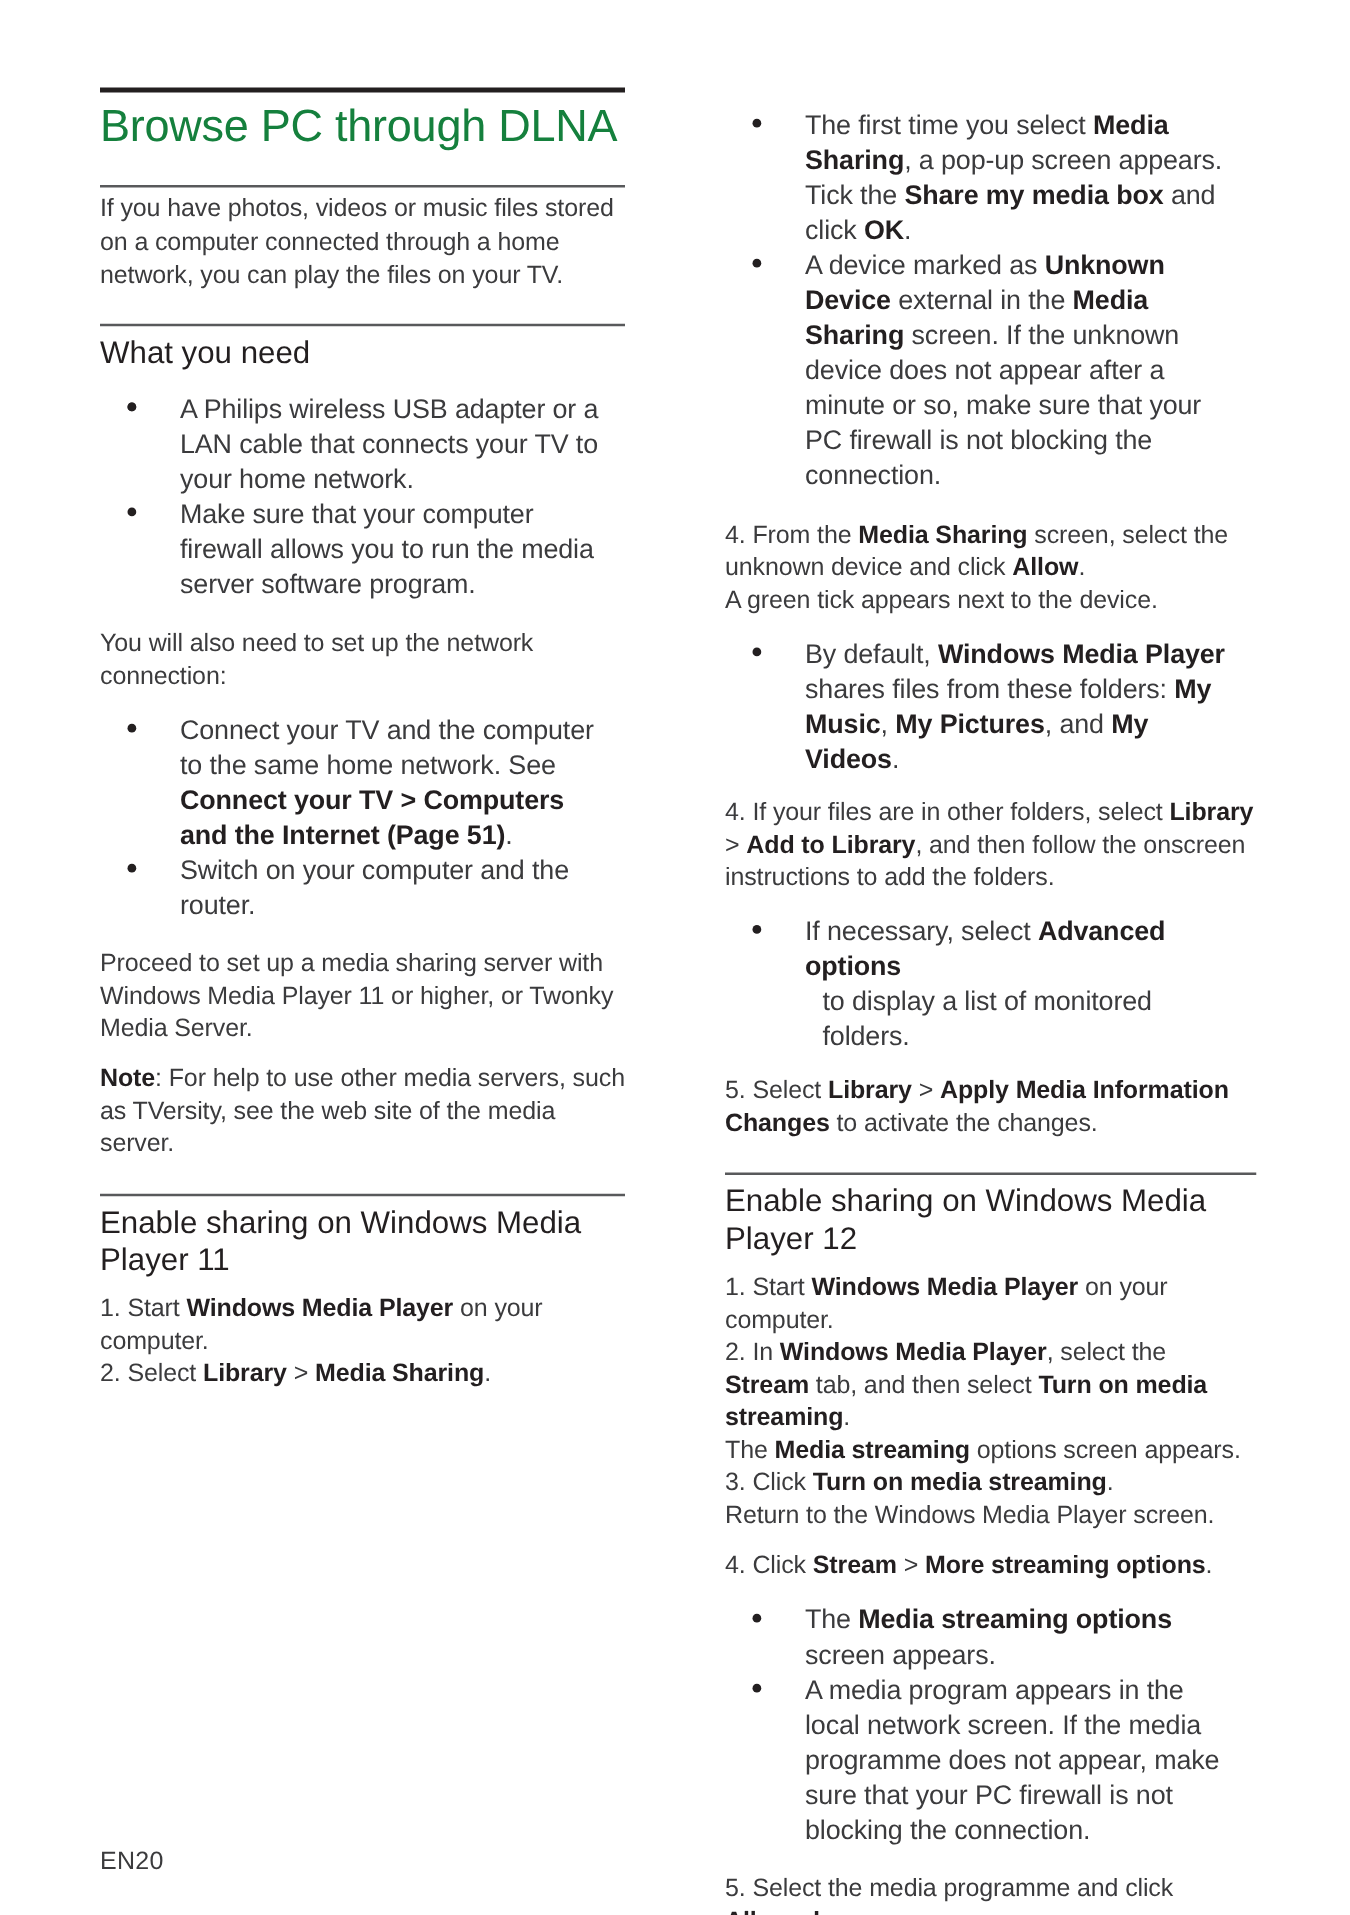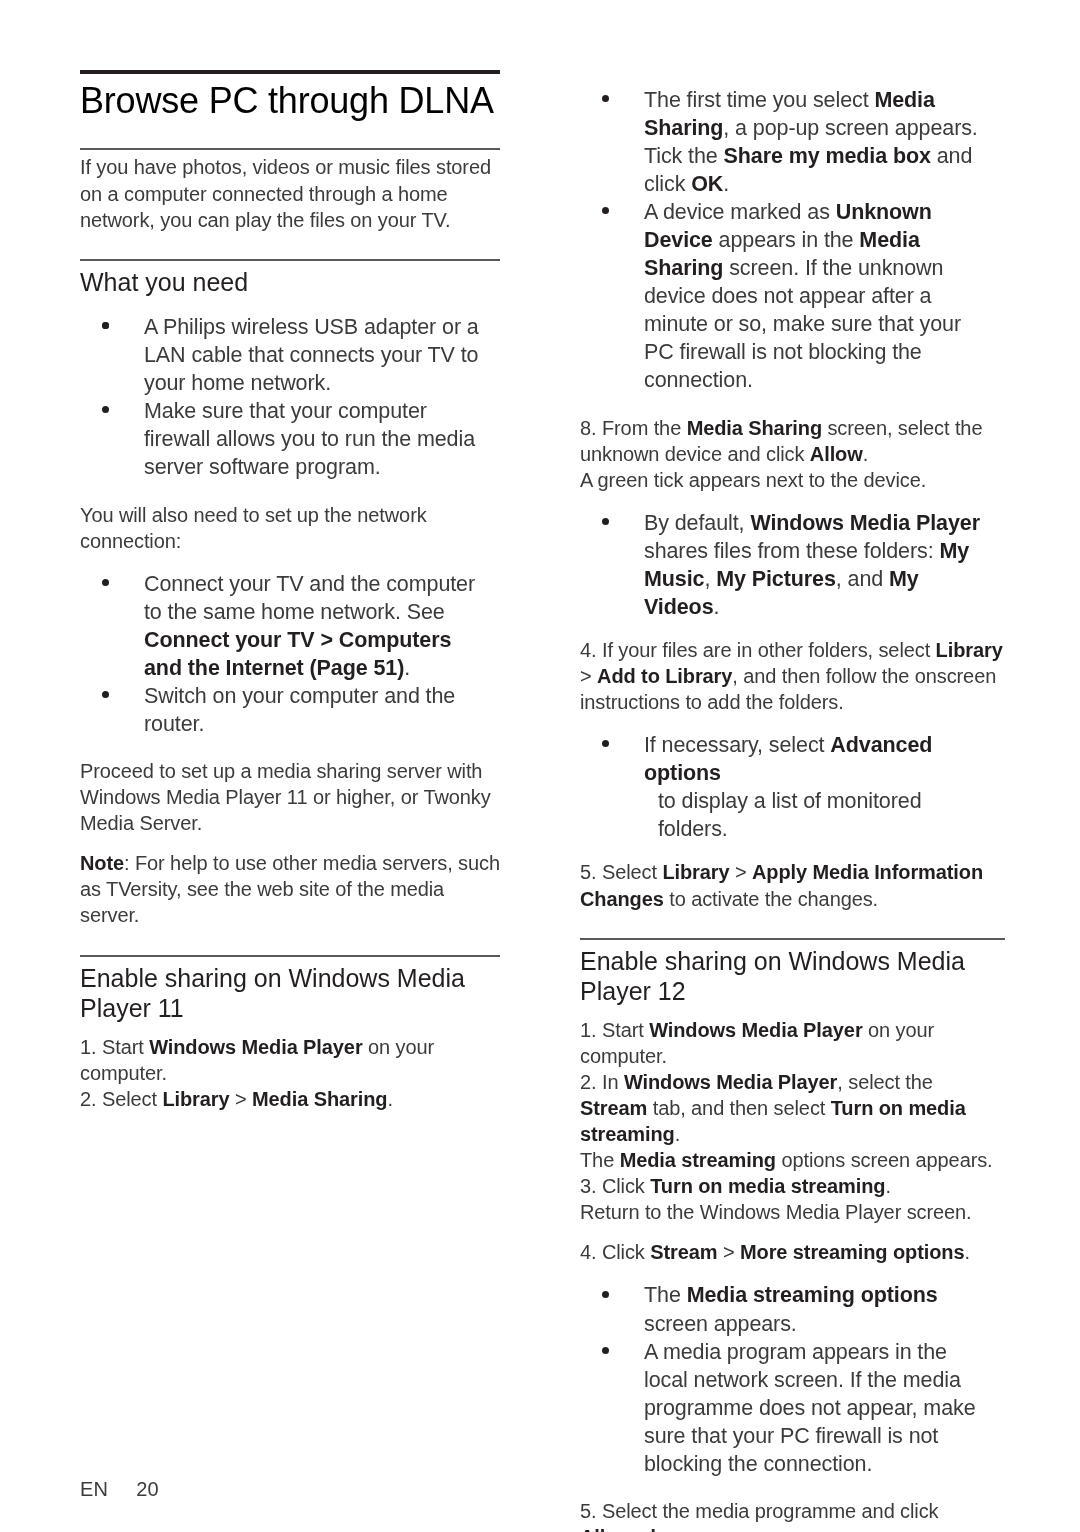--- a/index.html
+++ b/index.html
@@ -44,21 +44,21 @@
     width: 100%;
   }
 
   
   .doc-title {
     font-size: 36px;
     font-weight: normal;
     letter-spacing: -0.2px;
     line-height: 1.18;
     margin: 2px 0 0 0;
-    color: #000000;
+    color: #15803d;
   }
   .sec-title {
     font-size: 25px;
     font-weight: normal;
     line-height: 1.22;
     margin: 6px 0 10px 0;
     color: #231f20;
   }
 
   
@@ -108,21 +108,21 @@
   
   .footer {
     position: absolute;
     left: 80px;
     top: 1478px;
     font-size: 20px;
     color: #3b3b3d;
     letter-spacing: 0.2px;
   }
   .footer .lang { display: inline-block; text-align: right; }
-  .footer .pageno { display: inline-block; margin-left: 28px; }
+  .footer .pageno { display: inline-block; }
 </style>
 </head>
 <body>
 
 <div class="page">
 
   <div class="col col-left">
 
     <hr class="rule-thick">
     <h1 class="doc-title">Browse PC through DLNA</h1>
@@ -175,25 +175,25 @@
 
   <div class="col col-right">
 
     <ul class="bullets">
       <li>
         <span class="dot"></span>
         <span>The first time you select </span><b>Media Sharing</b><span>, a pop-up screen appears. Tick the </span><b>Share my media box</b><span> and click </span><b>OK</b><span>.</span>
       </li>
       <li>
         <span class="dot"></span>
-        <span>A device marked as </span><b>Unknown Device</b><span> appears in the </span><b>Media Sharing</b><span> screen. If the unknown device does not appear after a minute or so, make sure that your PC firewall is not blocking the connection.</span>
-      </li>
-    </ul>
-
-    <p class="body gap-md"><span>8. From the </span><b>Media Sharing</b><span> screen, select the unknown device and click </span><b>Allow</b><span>.</span></p>
+        <span>A device marked as </span><b>Unknown Device</b><span> external in the </span><b>Media Sharing</b><span> screen. If the unknown device does not appear after a minute or so, make sure that your PC firewall is not blocking the connection.</span>
+      </li>
+    </ul>
+
+    <p class="body gap-md"><span>4. From the </span><b>Media Sharing</b><span> screen, select the unknown device and click </span><b>Allow</b><span>.</span></p>
     <p class="body">A green tick appears next to the device.</p>
 
     <ul class="bullets">
       <li>
         <span class="dot"></span>
         <span>By default, </span><b>Windows Media Player</b><span> shares files from these folders: </span><b>My Music</b><span>, </span><b>My Pictures</b><span>, and </span><b>My Videos</b><span>.</span>
       </li>
     </ul>
 
     <p class="body gap-sm"><span>4. If your files are in other folders, select </span><b>Library</b><span> &gt; </span><b>Add to Library</b><span>, and then follow the onscreen instructions to add the folders.</span></p>

